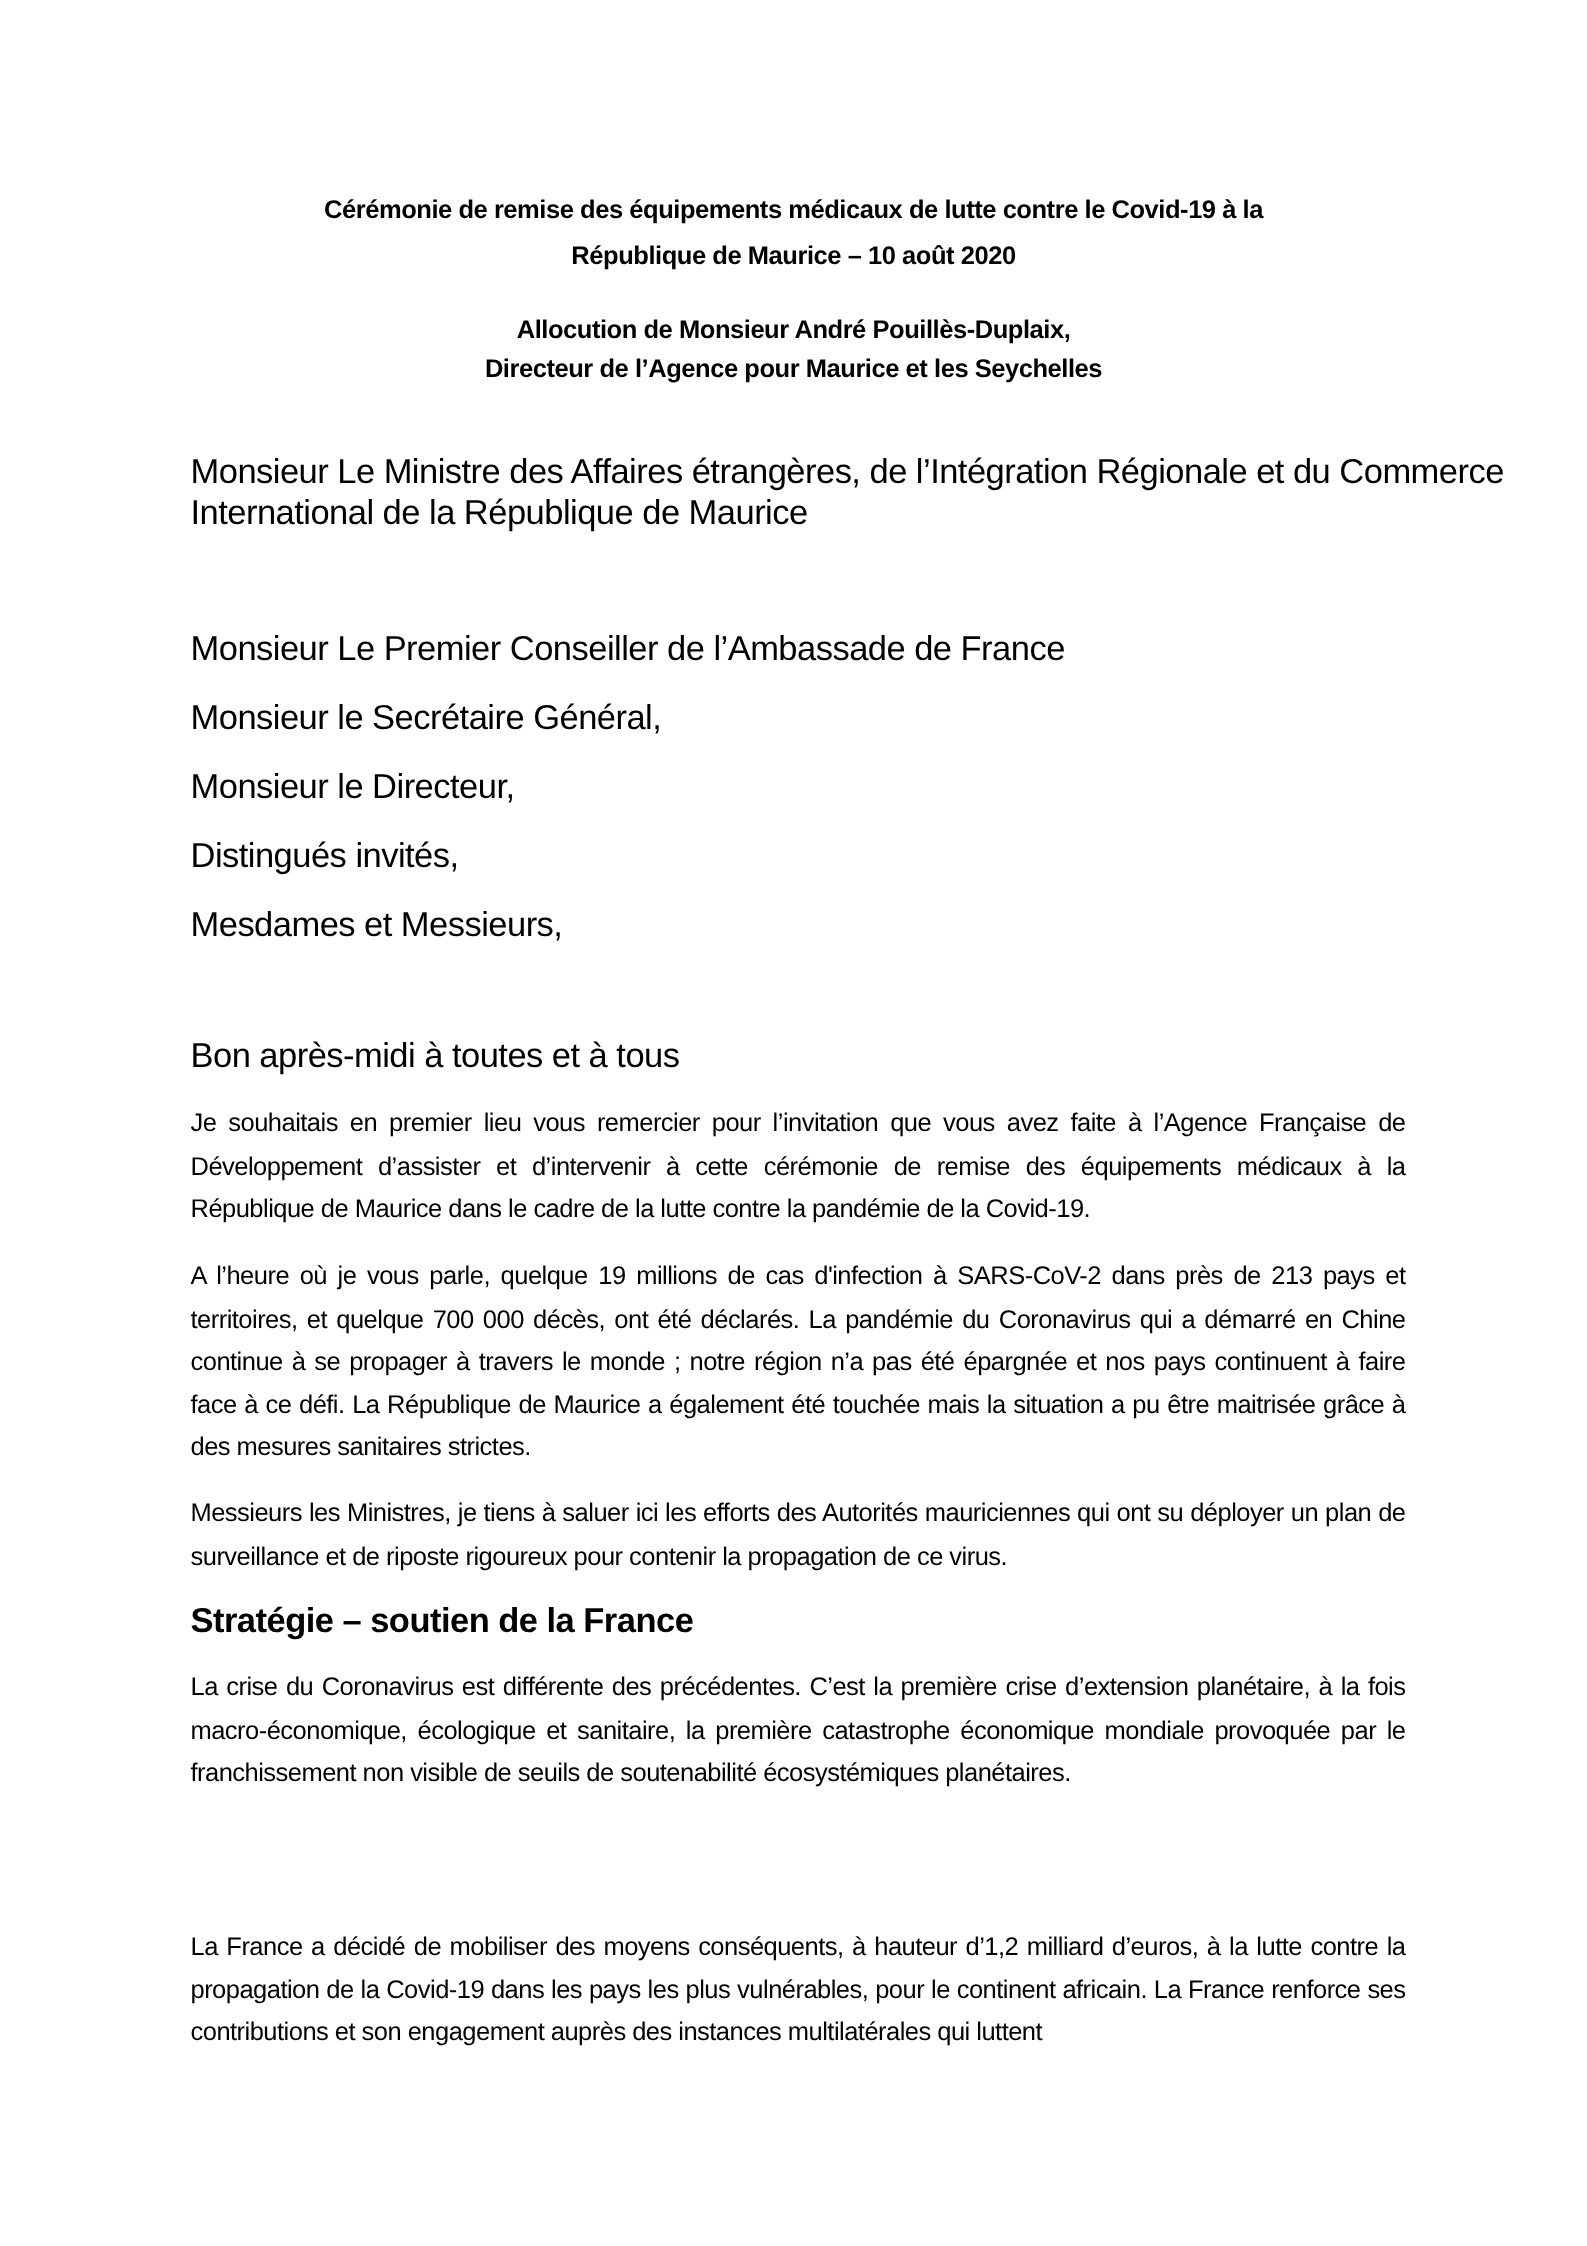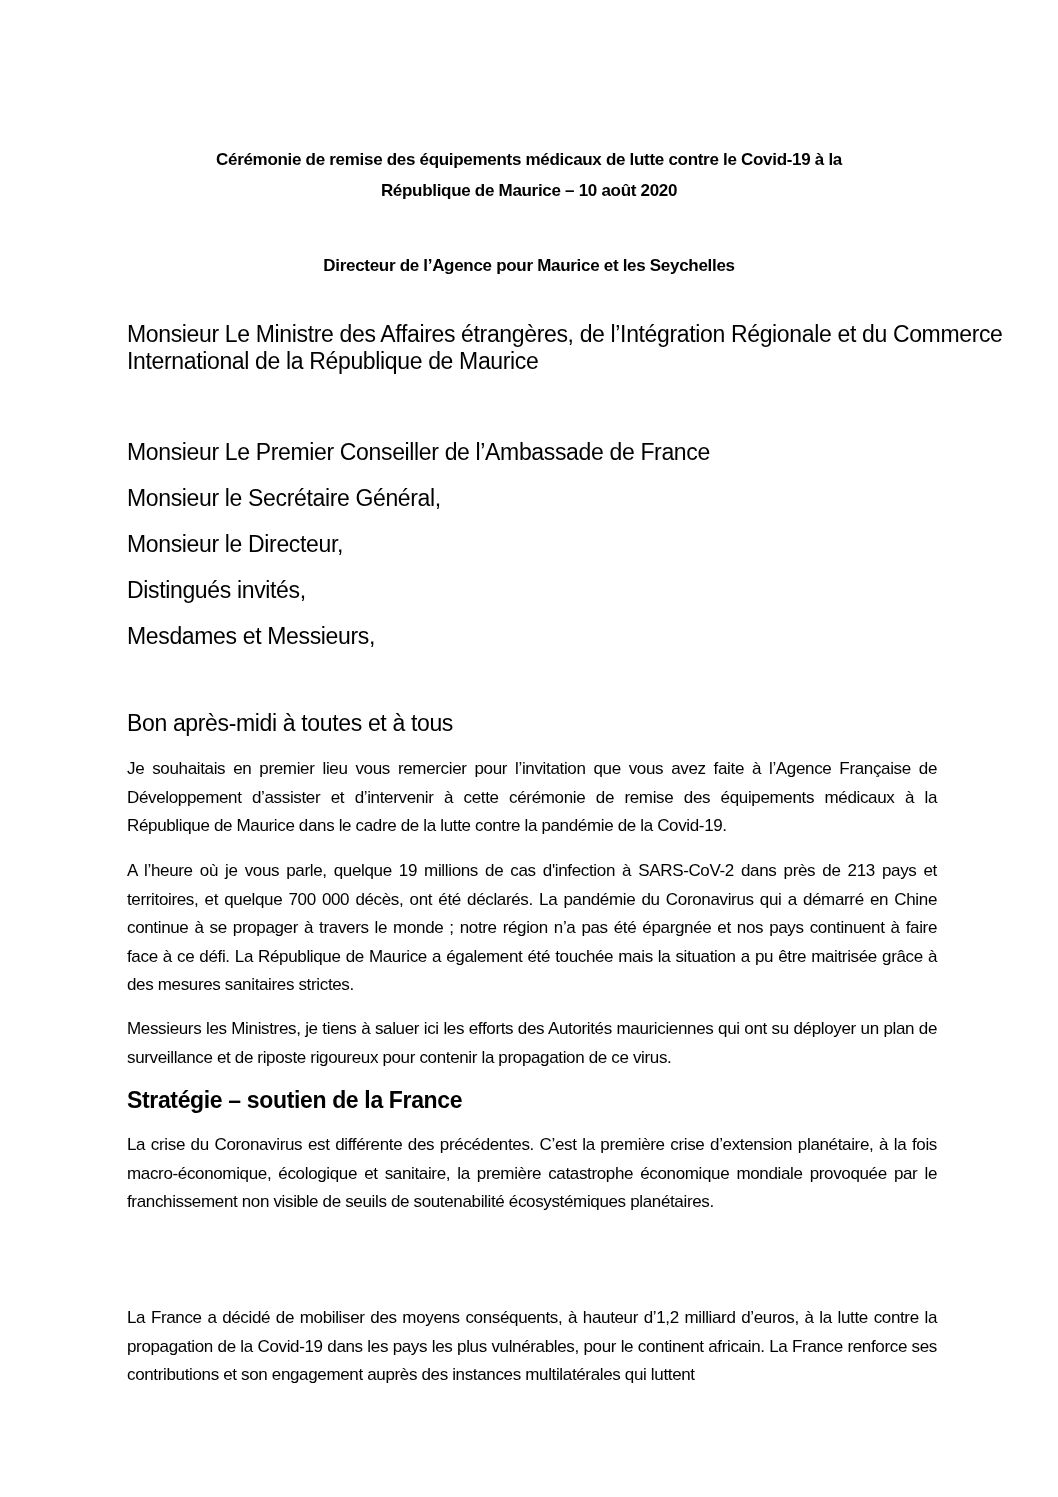--- a/index.html
+++ b/index.html
@@ -1,41 +1,42 @@
 <!DOCTYPE html>
 <html><head>
   <meta charset="utf-8">
   <style>
     html, body { margin: 0; padding: 0; background: #ffffff; }
     body {
       width: 1058px; height: 1497px; position: relative; overflow: hidden;
       font-family: "Liberation Sans", "DejaVu Sans", sans-serif;
       color: #000000;
     }
-    .page { position: absolute; left: 0; top: 0; width: 1058px; height: 1461px; margin-top: 20px; }
+    .page { position: absolute; left: 0; top: 0; width: 1058px; height: 1461px; }
     .title {
       position: absolute; left: 100px; width: 858px; text-align: center;
       font-weight: bold; font-size: 17px; line-height: 28px; letter-spacing: -0.3px;
     }
     .line {
       position: absolute; left: 127px; font-size: 23px; line-height: 28px;
       white-space: nowrap; letter-spacing: -0.35px;
     }
     .para {
       position: absolute; left: 127px; width: 810px; font-size: 17px; line-height: 28.5px;
       text-align: justify; letter-spacing: -0.35px;
     }
     .heading { font-weight: bold; }
   </style>
 </head>
 <body>
 
 <div class="page">
   <div class="title" style="top:126px;">Cérémonie de remise des équipements médicaux de lutte contre le Covid-19 à la</div>
   <div class="title" style="top:157px;">République de Maurice – 10 août 2020</div>
+  <div class="title" style="top:206px;">Allocution de Monsieur André Pouillès-Duplaix,</div>
   <div class="title" style="top:232px;">Directeur de l’Agence pour Maurice et les Seychelles</div>
 
   <div class="line" style="top:300px;">Monsieur Le Ministre des Affaires étrangères, de l’Intégration Régionale et du Commerce</div>
   <div class="line" style="top:327px;">International de la République de Maurice</div>
   <div class="line" style="top:418px;">Monsieur Le Premier Conseiller de l’Ambassade de France</div>
   <div class="line" style="top:464px;">Monsieur le Secrétaire Général,</div>
   <div class="line" style="top:510px;">Monsieur le Directeur,</div>
   <div class="line" style="top:556px;">Distingués invités,</div>
   <div class="line" style="top:602px;">Mesdames et Messieurs,</div>
 

